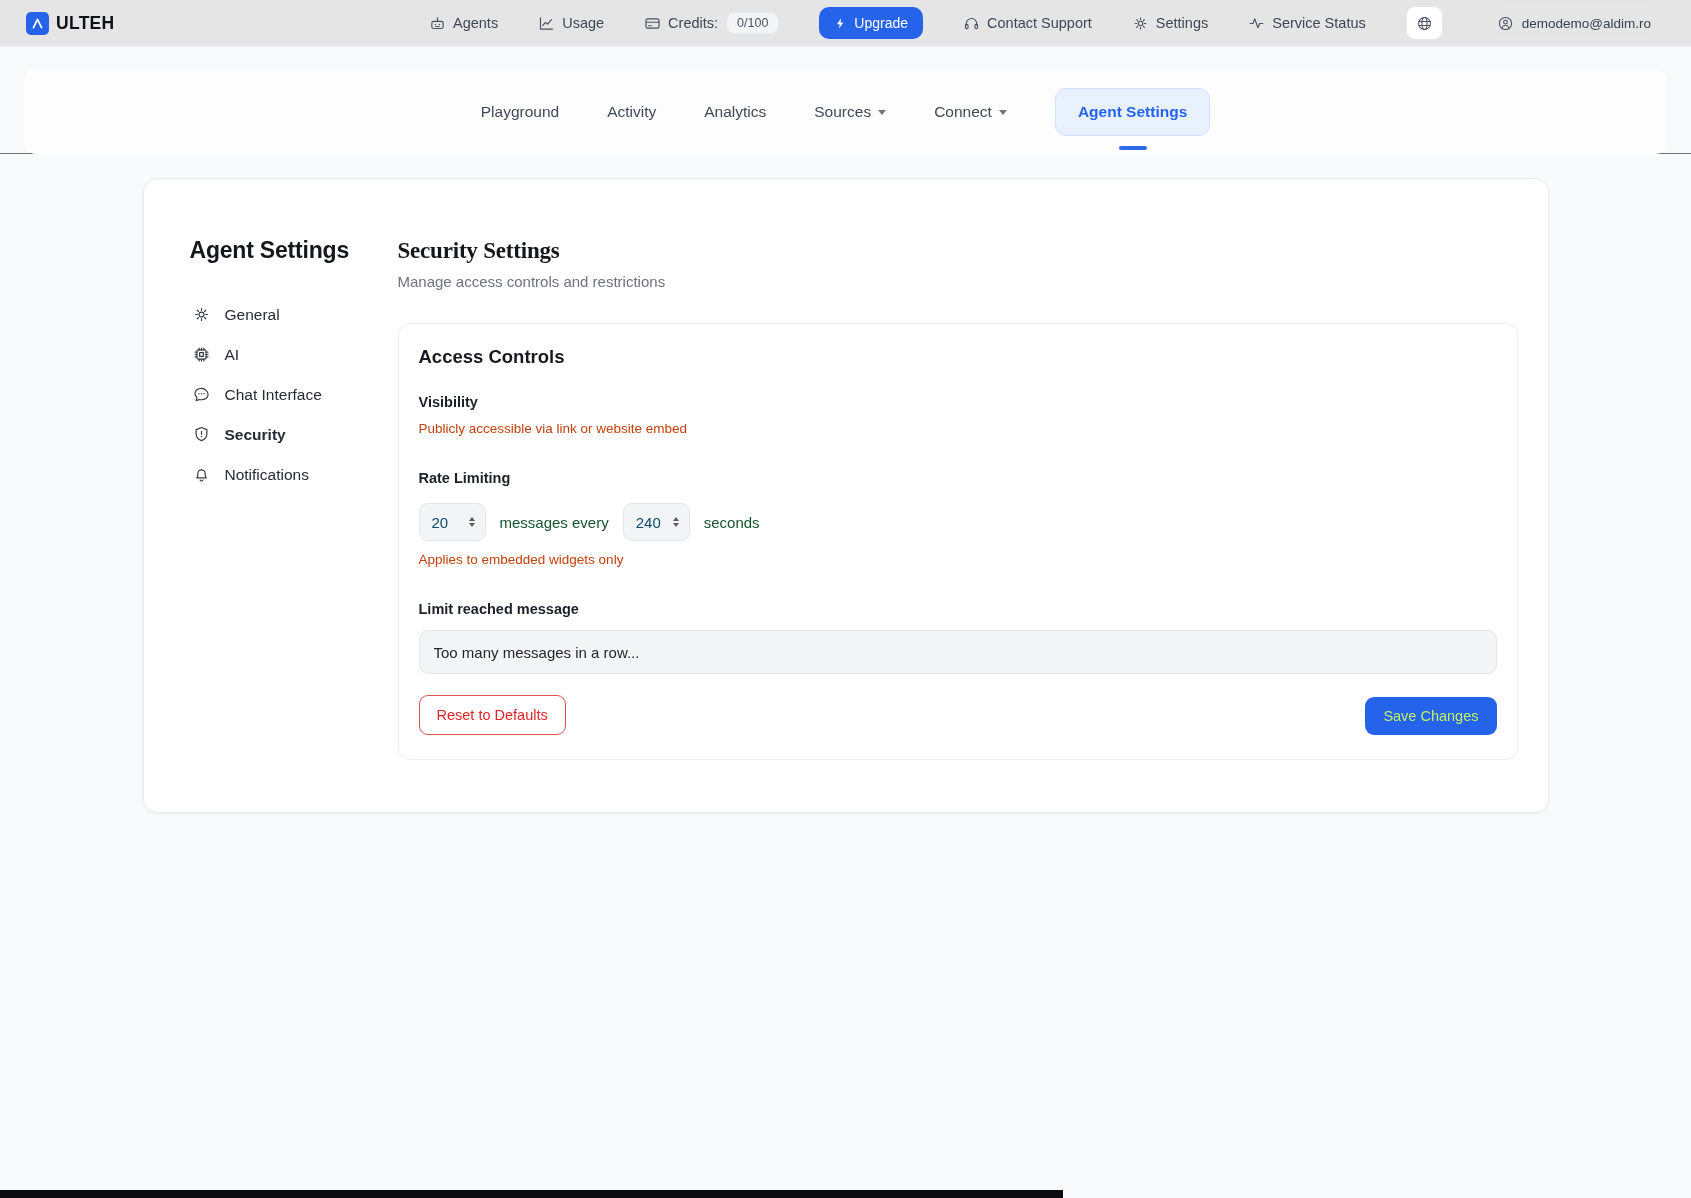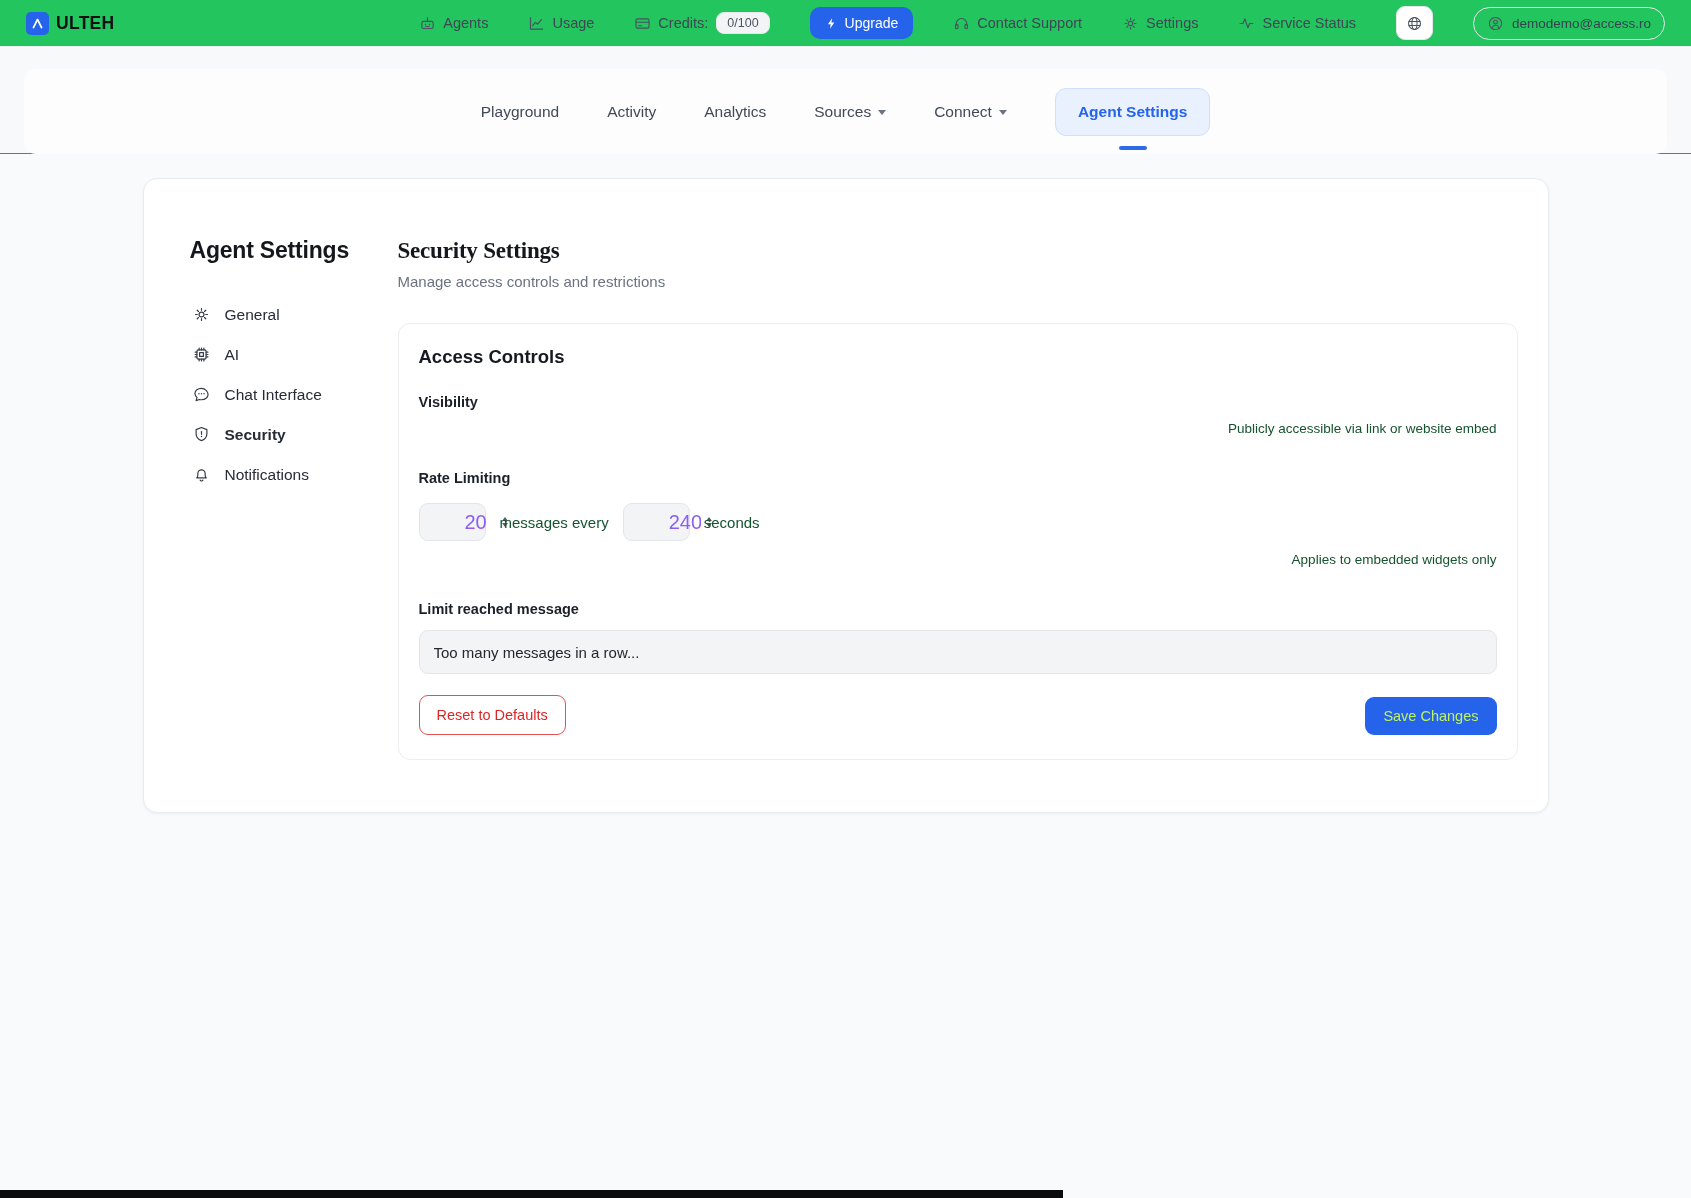--- a/index.html
+++ b/index.html
@@ -7,21 +7,21 @@
   body {
     width:1691px; height:1198px; position:relative; overflow:hidden;
     font-family:"Liberation Sans", sans-serif; color:#14181f; background:#f9fafb;
   }
   svg { display:block; }
   .ic { width:17px; height:17px; stroke:#4a5160; }
   .ic-lg { width:19px; height:19px; stroke:#353c47; }
 
   
   .topbar {
-    height:47px; background:#22c55e; border-bottom:1px solid #eef0f3;
+    height:47px; background:#e5e5e5; border-bottom:1px solid #eef0f3;
     display:flex; align-items:center; padding:0 26px;
   }
   .brand { display:flex; align-items:center; gap:7px; font-weight:800; font-size:17.5px; letter-spacing:.3px; color:#0f1115; }
   .logo-badge { width:23px; height:23px; background:#2563eb; border-radius:5px; display:flex; align-items:center; justify-content:center; }
   .topnav { margin-left:auto; display:flex; align-items:center; gap:40px; font-size:14.5px; color:#3f4654; }
   .nav-item { display:flex; align-items:center; gap:7px; cursor:pointer; white-space:nowrap; }
   .badge {
     background:#f3f4f6; border:1px solid #e4e7eb; border-radius:8px;
     padding:3px 10px; font-size:12.5px; color:#4b5563; margin-left:1px;
   }
@@ -86,31 +86,31 @@
   .select-box {
     margin-top:9px; height:26px; border:1px solid #c6cacf; border-radius:4px;
     background:linear-gradient(#f7f7f7,#e9eaeb); box-shadow:inset 0 1px 0 #fff;
     display:flex; align-items:center; padding:0 26px 0 10px;
     font-size:13.5px; color:#1f2329; position:relative; cursor:pointer;
   }
   .spinner { position:absolute; right:8px; top:50%; transform:translateY(-50%); display:flex; flex-direction:column; gap:2px; }
   .tri-up { width:0; height:0; border-left:4px solid transparent; border-right:4px solid transparent; border-bottom:5px solid #4b4f55; }
   .tri-down { width:0; height:0; border-left:4px solid transparent; border-right:4px solid transparent; border-top:5px solid #4b4f55; }
 
-  .help { margin:11px 0 0; font-size:13.5px; color:#14532d;text-align:right; }
+  .help { margin:11px 0 0; font-size:13.5px; color:#c2410c; }
   .group { margin-top:34px; }
 
   .rate-row { margin-top:17px; display:flex; align-items:center; gap:14px; }
   .num-box {
     width:67px; height:38px; background:#f3f4f6; border:1px solid #e3e5e9; border-radius:9px;
     display:flex; align-items:center; padding:0 8px 0 12px; gap:5px;
   }
   .num-box input {
-    width:32px; border:none; background:transparent; font-size:20px; color:#8b5cf6;
-    font-family:inherit; padding:0; outline:none;margin-left:33px;
+    width:32px; border:none; background:transparent; font-size:15px; color:#0c4a6e;
+    font-family:inherit; padding:0; outline:none;
   }
   .stepper { display:flex; flex-direction:column; gap:2px; cursor:pointer; }
   .stepper .tri-up { border-left-width:3.5px; border-right-width:3.5px; border-bottom-width:4.5px; border-bottom-color:#565b63; }
   .stepper .tri-down { border-left-width:3.5px; border-right-width:3.5px; border-top-width:4.5px; border-top-color:#565b63; }
   .rate-text { font-size:15px; color:#14532d; }
 
   .big-input {
     margin-top:13px; width:100%; height:44px; background:#f3f4f6;
     border:1px solid #e3e5e9; border-radius:9px; padding:0 14px;
     font-size:15px; color:#23272e; font-family:inherit; outline:none;
@@ -228,21 +228,21 @@
     </button>
 
     <div class="user-pill">
       <span>
         <svg class="ic" viewBox="0 0 24 24" fill="none" stroke="currentColor" stroke-width="1.5" stroke-linecap="round">
             <circle cx="12" cy="12" r="8.6"></circle>
             <circle cx="12" cy="10" r="2.7"></circle>
             <path d="M6.8 18.2c1.2-2.4 3-3.6 5.2-3.6s4 1.2 5.2 3.6"></path>
           </svg>
       </span>
-      <span>demodemo@access.ro</span>
+      <span>demodemo@aldim.ro</span>
     </div>
   </nav>
 </header>
 
 <section class="tabband">
   <div class="tabpanel">
     <div class="tabs">
       <div class="tab">
         <span>Playground</span>
       </div>

